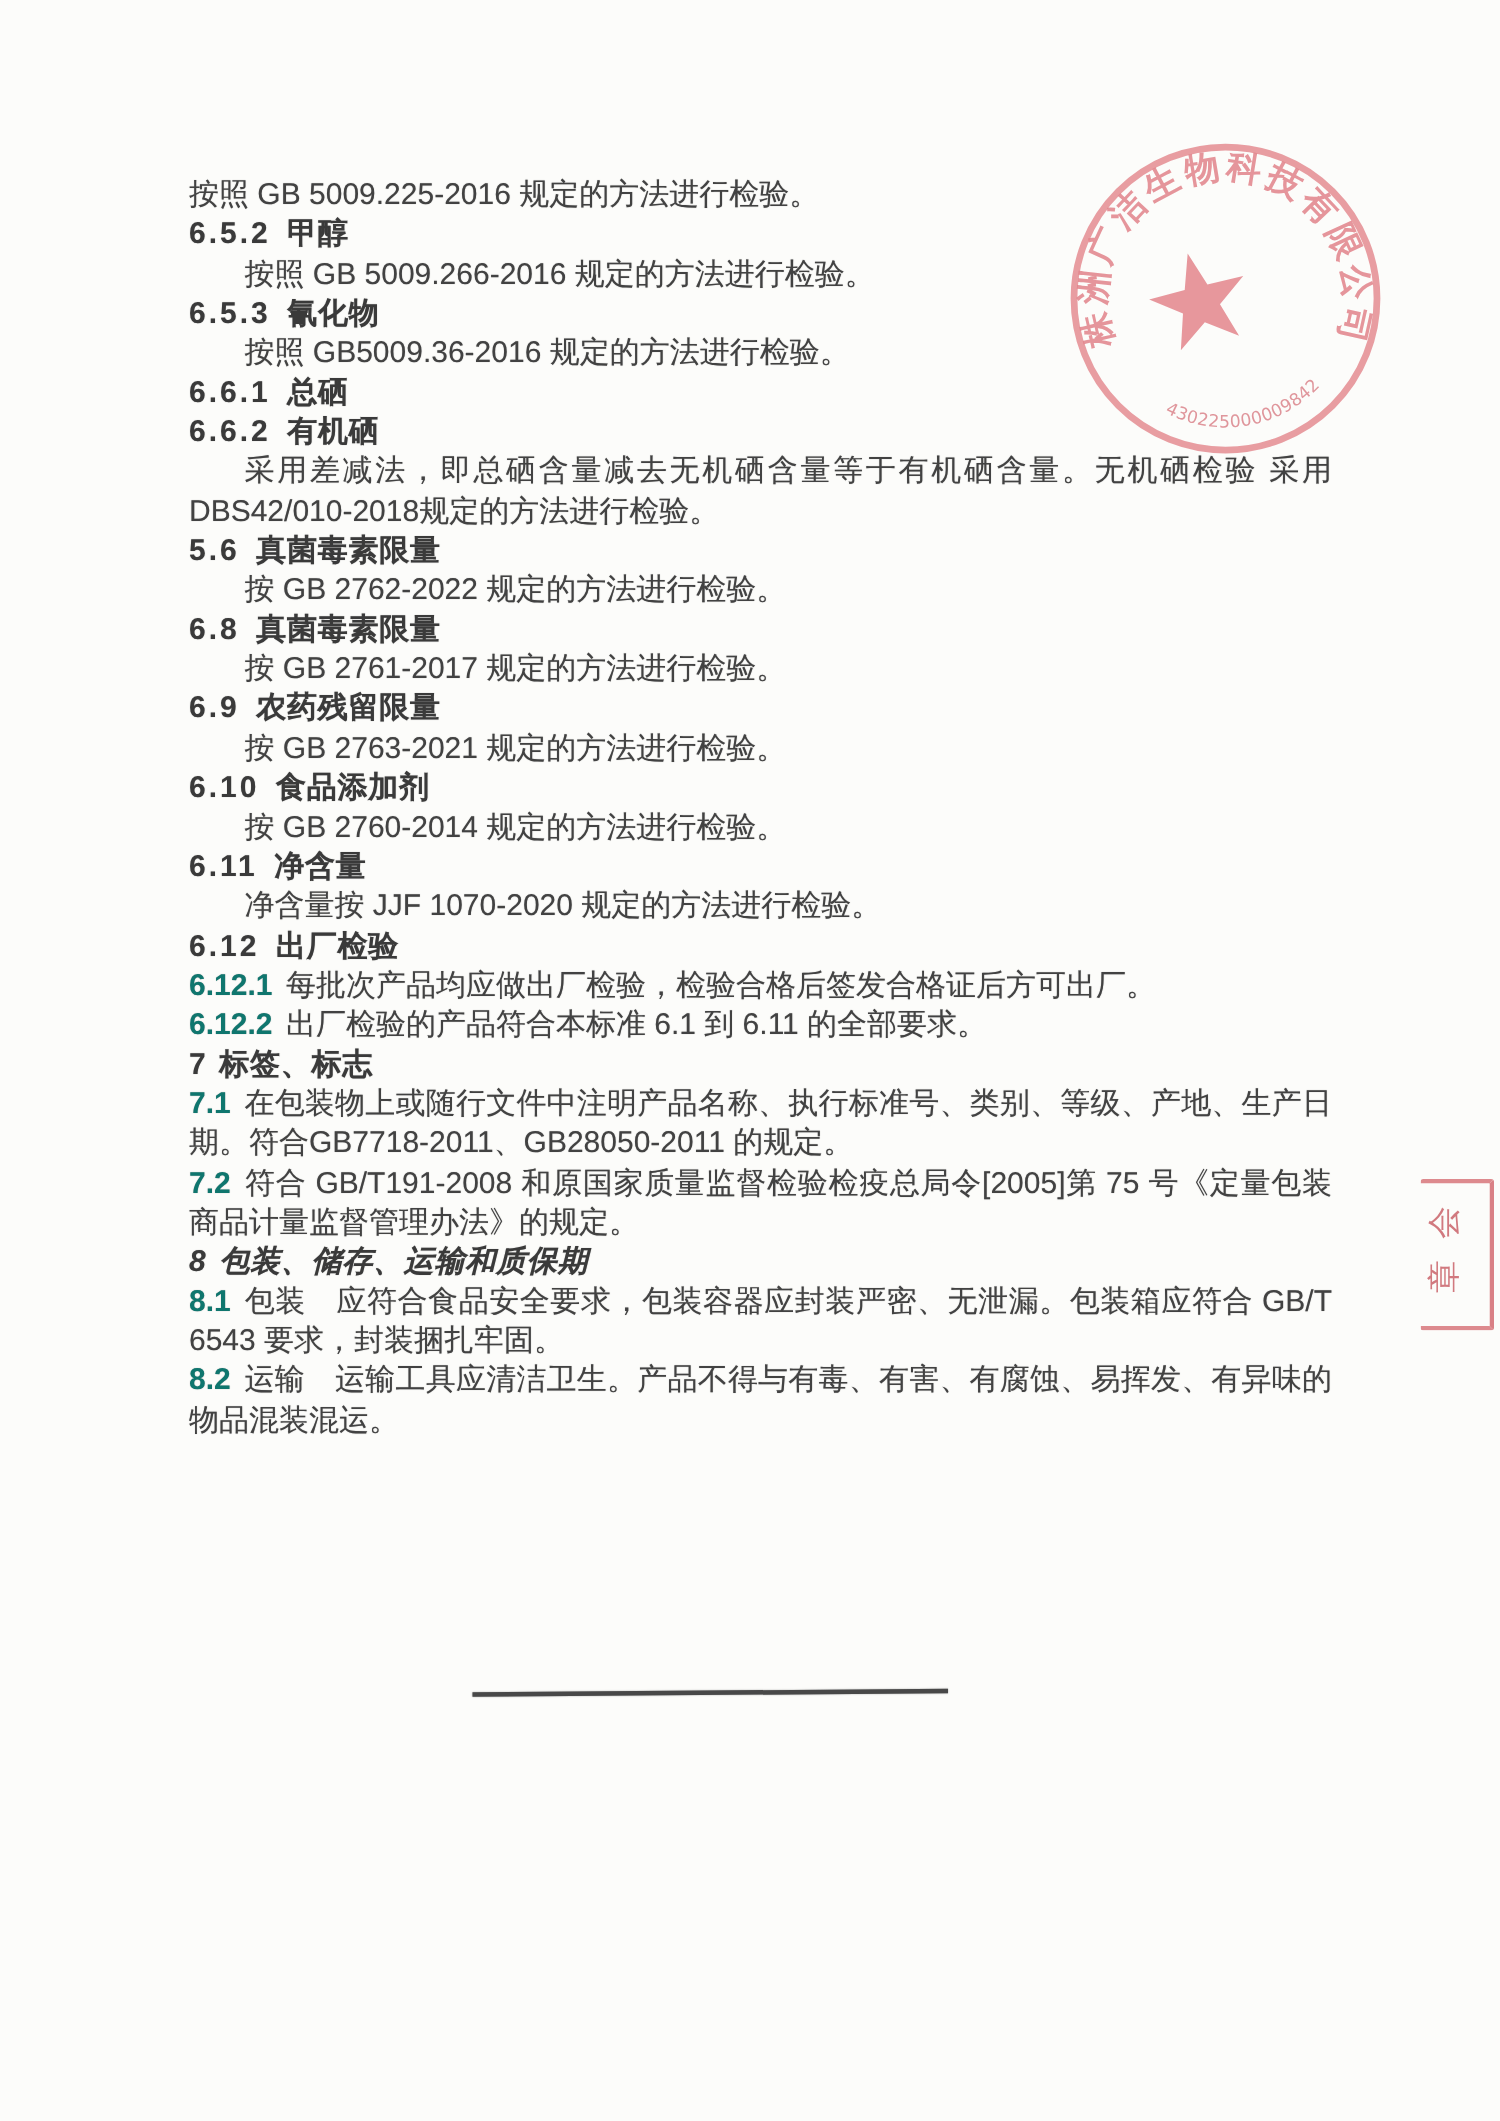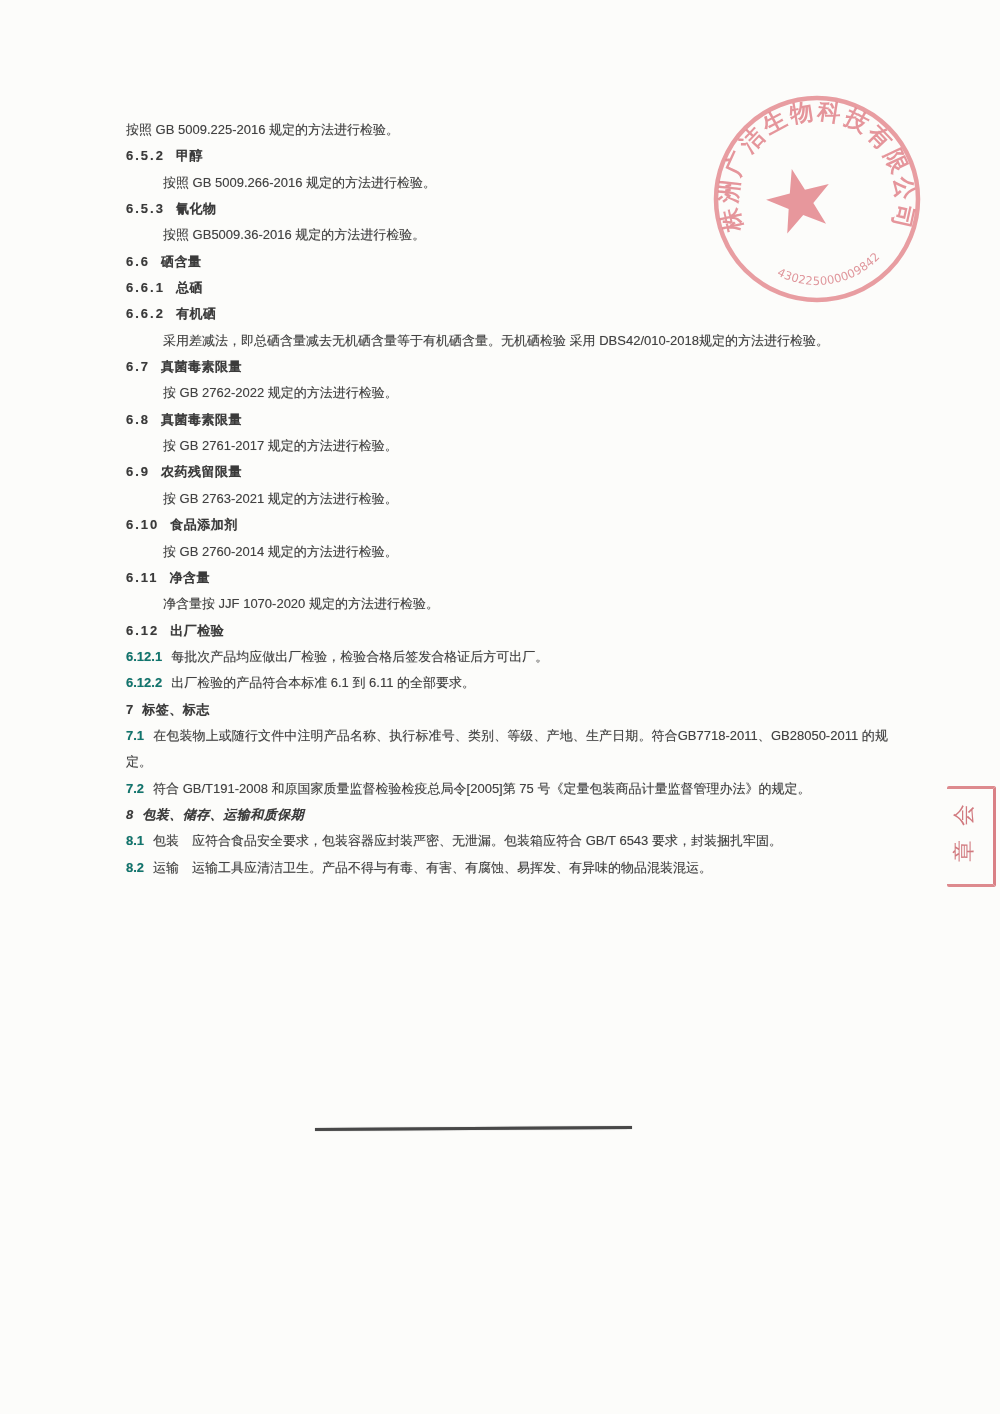--- a/index.html
+++ b/index.html
@@ -4,21 +4,21 @@
 <style>
   html,body{margin:0;padding:0;background:#e9e9e9;}
   .page{
     position:relative;width:1000px;height:1414px;margin:0 auto;
     background:#fcfcfa;overflow:hidden;
     font-family:"Liberation Sans",sans-serif;
     color:#424242;
   }
   .content{
     position:absolute;left:126px;top:117px;width:762px;
-    font-size:13px;line-height:26.35px;
+    font-size:20px;line-height:26.35px;
     text-align:justify;
     text-shadow:0 0 0.7px rgba(70,70,70,0.45);
   }
   .content p{margin:0;padding:0;}
   .hd{font-weight:bold;color:#3a3a3a;}
   .hd .num{letter-spacing:2px;margin-top:48px;}
   .hd .ttl{margin-left:11px;letter-spacing:0.5px;}
   .h1 .ttl{margin-left:9px;}
   .ind{text-indent:37px;}
   .pfx{font-weight:bold;color:#0f766e;margin-right:9px;}
@@ -80,25 +80,24 @@
     <span class="es-char es-c1">会</span>
     <span class="es-char es-c2">章</span>
   </div>
 
   <div class="content">
     <p>按照 GB 5009.225-2016 规定的方法进行检验。</p>
     <p class="hd"><span class="num">6.5.2</span><span class="ttl">甲醇</span></p>
     <p class="ind">按照 GB 5009.266-2016 规定的方法进行检验。</p>
     <p class="hd"><span class="num">6.5.3</span><span class="ttl">氰化物</span></p>
     <p class="ind">按照 GB5009.36-2016 规定的方法进行检验。</p>
-    <p class="hd"><span class="num">6.6</span><span class="ttl">硒含量</span></p>
     <p class="hd"><span class="num">6.6.1</span><span class="ttl">总硒</span></p>
     <p class="hd"><span class="num">6.6.2</span><span class="ttl">有机硒</span></p>
     <p class="ind">采用差减法，即总硒含量减去无机硒含量等于有机硒含量。无机硒检验 采用 DBS42/010-2018​规定的方法进行检验。</p>
-    <p class="hd"><span class="num">6.7</span><span class="ttl">真菌毒素限量</span></p>
+    <p class="hd"><span class="num">5.6</span><span class="ttl">真菌毒素限量</span></p>
     <p class="ind">按 GB 2762-2022 规定的方法进行检验。</p>
     <p class="hd"><span class="num">6.8</span><span class="ttl">真菌毒素限量</span></p>
     <p class="ind">按 GB 2761-2017 规定的方法进行检验。</p>
     <p class="hd"><span class="num">6.9</span><span class="ttl">农药残留限量</span></p>
     <p class="ind">按 GB 2763-2021 规定的方法进行检验。</p>
     <p class="hd"><span class="num">6.10</span><span class="ttl">食品添加剂</span></p>
     <p class="ind">按 GB 2760-2014 规定的方法进行检验。</p>
     <p class="hd"><span class="num">6.11</span><span class="ttl">净含量</span></p>
     <p class="ind">净含量按 JJF 1070-2020 规定的方法进行检验。</p>
     <p class="hd"><span class="num">6.12</span><span class="ttl">出厂检验</span></p>

